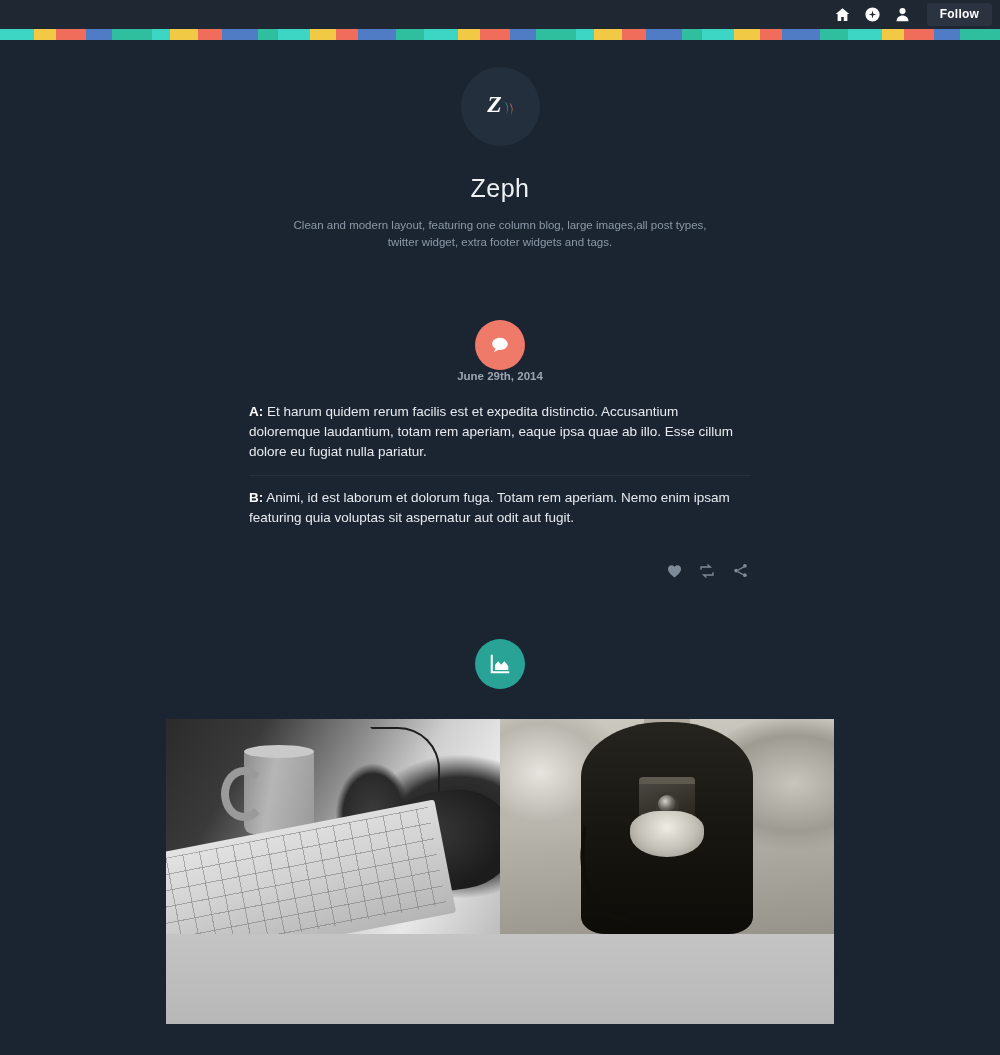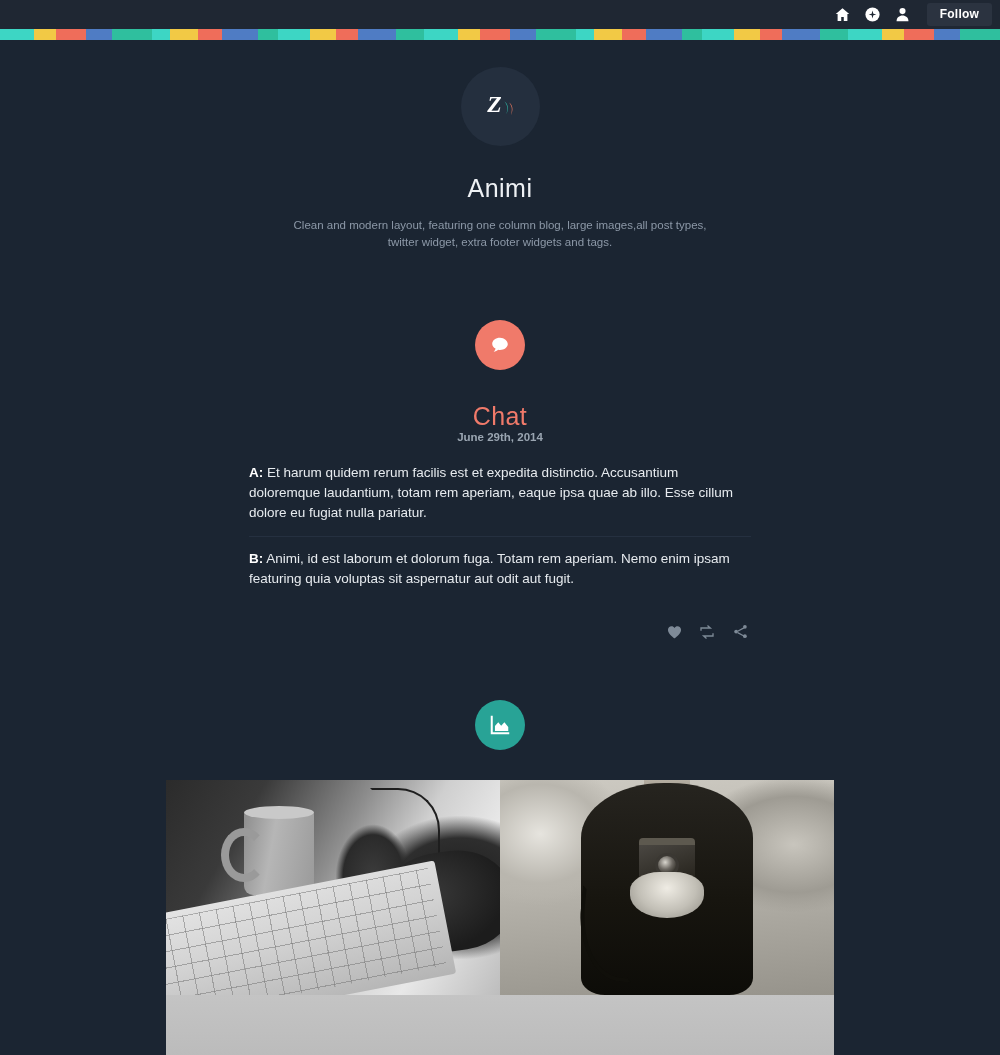--- a/index.html
+++ b/index.html
@@ -380,36 +380,35 @@
 <div class="site-header">
 
   <div class="avatar">
     <svg width="40" height="40" viewBox="0 0 44 44" aria-hidden="true">
       <text x="8" y="28" font-family="Liberation Serif, serif" font-size="26" font-style="italic" font-weight="bold" fill="#ffffff">Z</text>
       <path d="M27 16c4 3 5 8 2 14 2-7 1-10-2-14z" fill="#2fae9e"></path>
       <path d="M32 17c4 3 5 8 2 14 2-7 1-10-2-14z" fill="#e8795f"></path>
     </svg>
   </div>
 
-  <h1 class="site-title">Animi</h1>
+  <h1 class="site-title">Zeph</h1>
 
   <p class="site-desc">Clean and modern layout, featuring one column blog, large images,all post types, twitter widget, extra footer widgets and tags.</p>
 </div>
 
 <div class="posts">
 
   <article class="post">
 
     <div class="post-icon icon-chat">
       <svg width="22" height="22" viewBox="0 0 24 24" fill="#ffffff" aria-hidden="true">
         <path d="M12 4c-4.7 0-8.5 2.9-8.5 6.5 0 2.2 1.4 4.1 3.6 5.3-.2 1.3-.9 2.6-2 3.6 1.9-.2 3.6-1 4.9-2.1.6.1 1.3.2 2 .2 4.7 0 8.5-2.9 8.5-6.5S16.7 4 12 4z"></path>
       </svg>
     </div>
 
-    <h2 class="post-title">Chat</h2>
     <div class="post-date">June 29th, 2014</div>
 
     <div class="chat-body">
       <p class="chat-line">
         <span class="chat-label">A:</span><span> Et harum quidem rerum facilis est et expedita distinctio. Accusantium doloremque laudantium, totam rem aperiam, eaque ipsa quae ab illo. Esse cillum dolore eu fugiat nulla pariatur.</span>
       </p>
       <p class="chat-line">
         <span class="chat-label">B:</span><span> Animi, id est laborum et dolorum fuga. Totam rem aperiam. Nemo enim ipsam featuring quia voluptas sit aspernatur aut odit aut fugit.</span>
       </p>
     </div>

